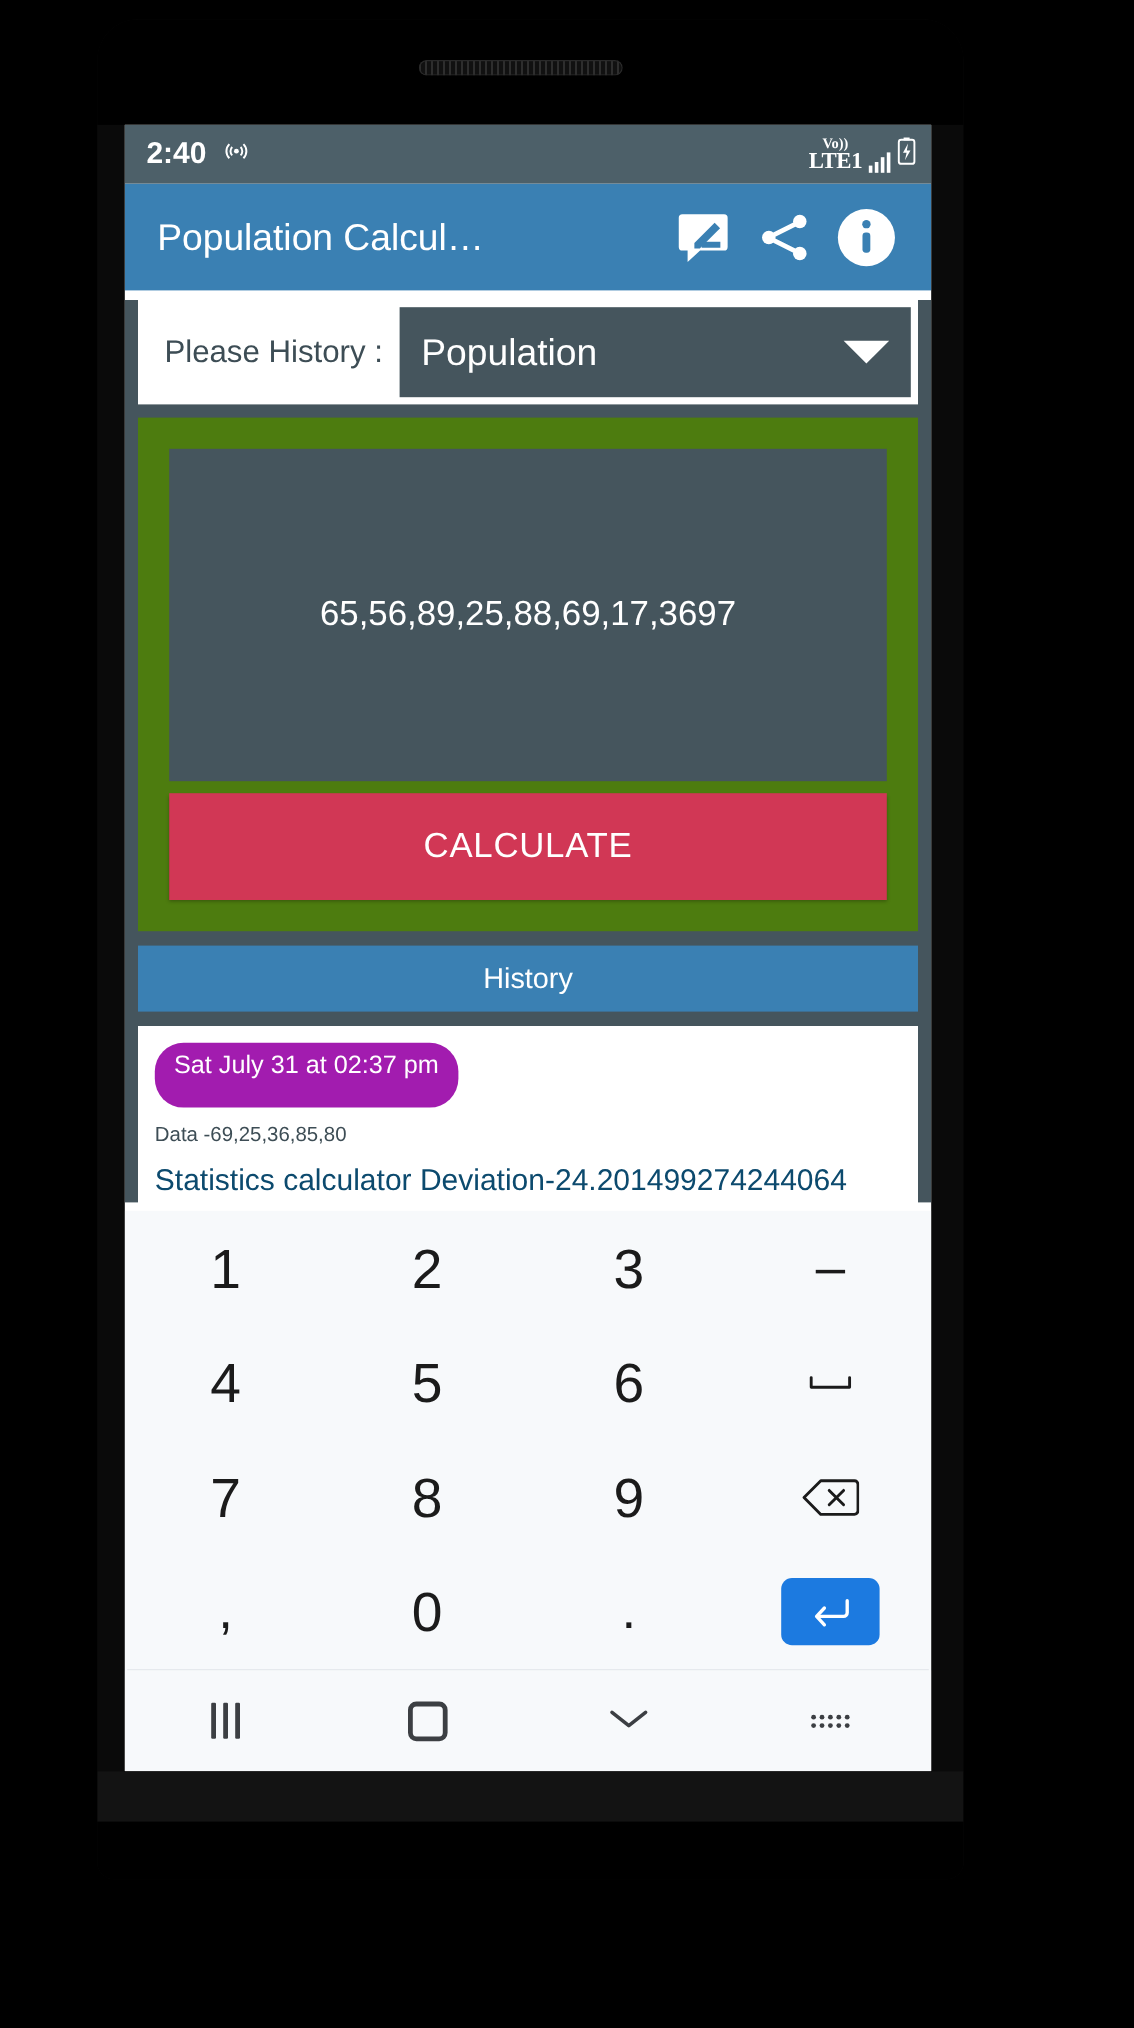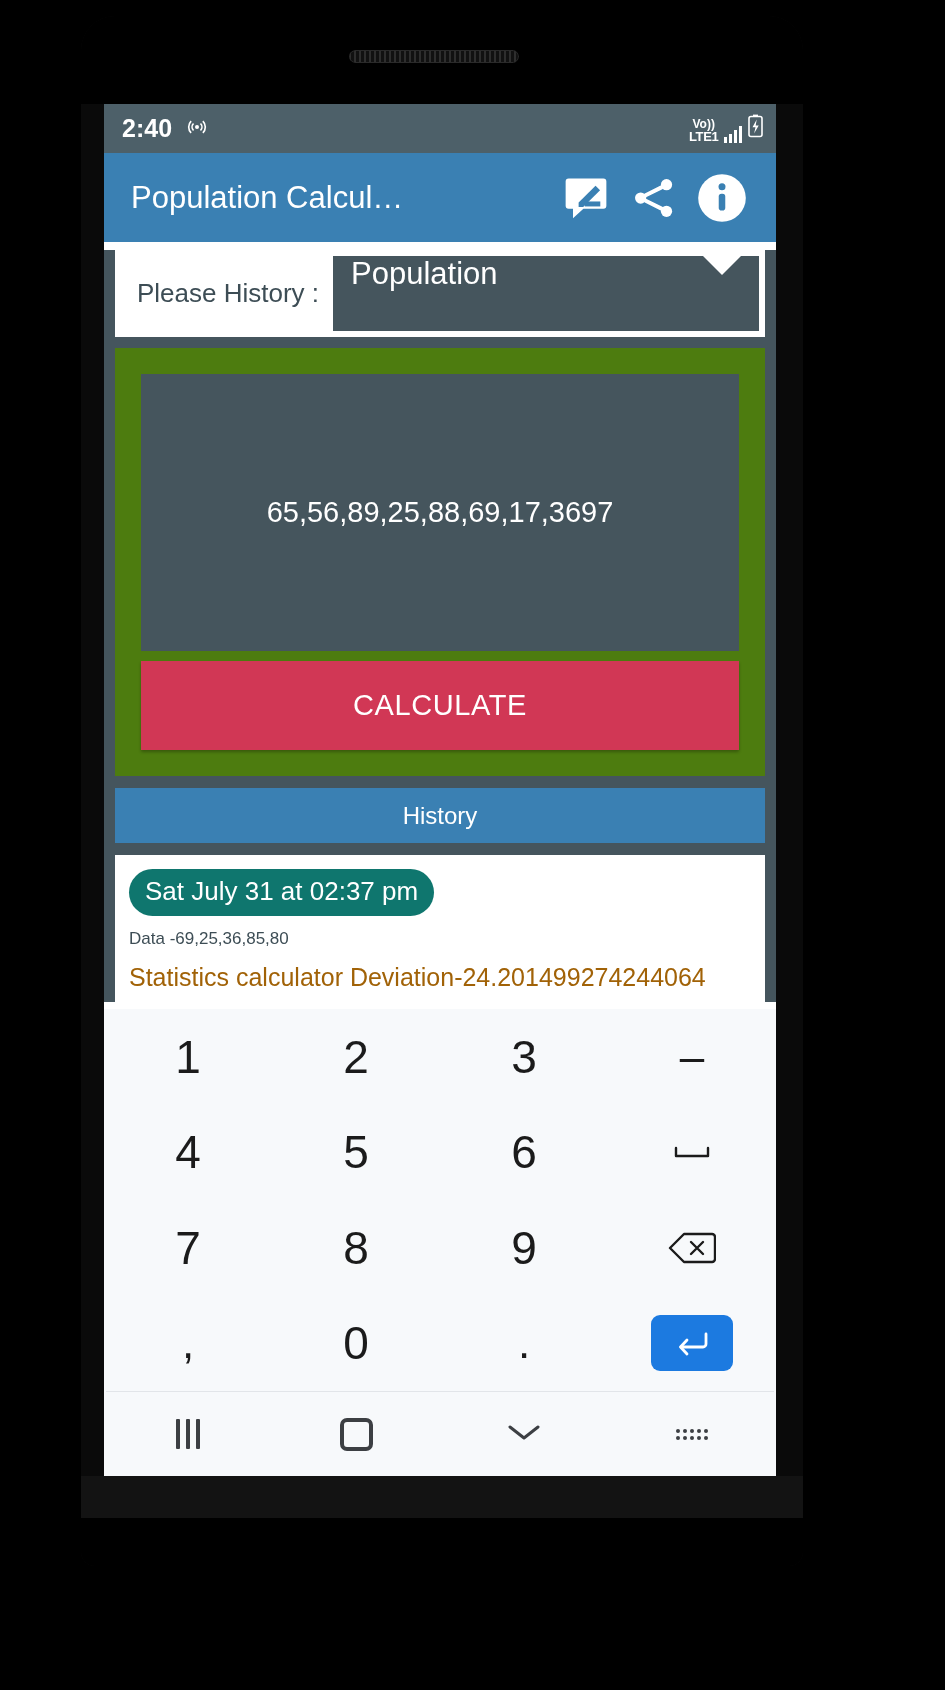--- a/index.html
+++ b/index.html
@@ -80,23 +80,24 @@
     display: flex;
     align-items: flex-end;
     gap: 5px;
   }
   #volte-stack {
     display: flex;
     flex-direction: column;
     align-items: center;
     line-height: 1.0;
     font-weight: bold;
+    font-family: Liberation Serif, serif;
   }
   #volte-top { font-size: 12px; }
-  #volte-bottom { font-size: 13px; letter-spacing: -0.3px; }
+  #volte-bottom { font-size: 19px; letter-spacing: -0.3px; }
   #signal-bars {
     display: flex;
     align-items: flex-end;
     gap: 1.5px;
     height: 18px;
   }
   #signal-bars i {
     display: block;
     width: 3.5px;
     background: #fff;
@@ -158,21 +159,21 @@
     align-items: center;
     padding: 0 14px 0 16px;
     color: #3d4d55;
     font-size: 26px;
     white-space: nowrap;
   }
   #select-spinner {
     flex: 1 1 auto;
     background: #45555d;
     display: flex;
-    align-items: flex-start;
+    align-items: center;
     padding: 0 18px;
     position: relative;
   }
   #spinner-value {
     color: #ffffff;
     font-size: 31px;
     white-space: nowrap;
   }
   #spinner-caret {
     margin-left: auto;
@@ -235,34 +236,34 @@
   #history-list {
     margin: 12px 11px 0 11px;
     background: #ffffff;
     padding: 14px 0 0 0;
     height: 170px;
     overflow: hidden;
   }
   .history-item { padding: 0 0 0 14px; }
   .history-time-badge {
     display: inline-block;
-    background: #0f766e;
-    color: #ffffff;
-    font-size: 26px;
-    padding: 7px 16px 9px 16px;
+    background: #a21caf;
+    color: #ffffff;
+    font-size: 21px;
+    padding: 7px 16px 23px 16px;
     border-radius: 24px;
   }
   .history-data {
     margin-top: 13px;
     color: #3d4d55;
     font-size: 17px;
   }
   .history-result {
     margin-top: 14px;
-    color: #a16207;
+    color: #0c4a6e;
     font-size: 25px;
     white-space: nowrap;
   }
 
   
   #keyboard {
     position: absolute;
     left: 0;
     bottom: 0;
     width: 672px;

